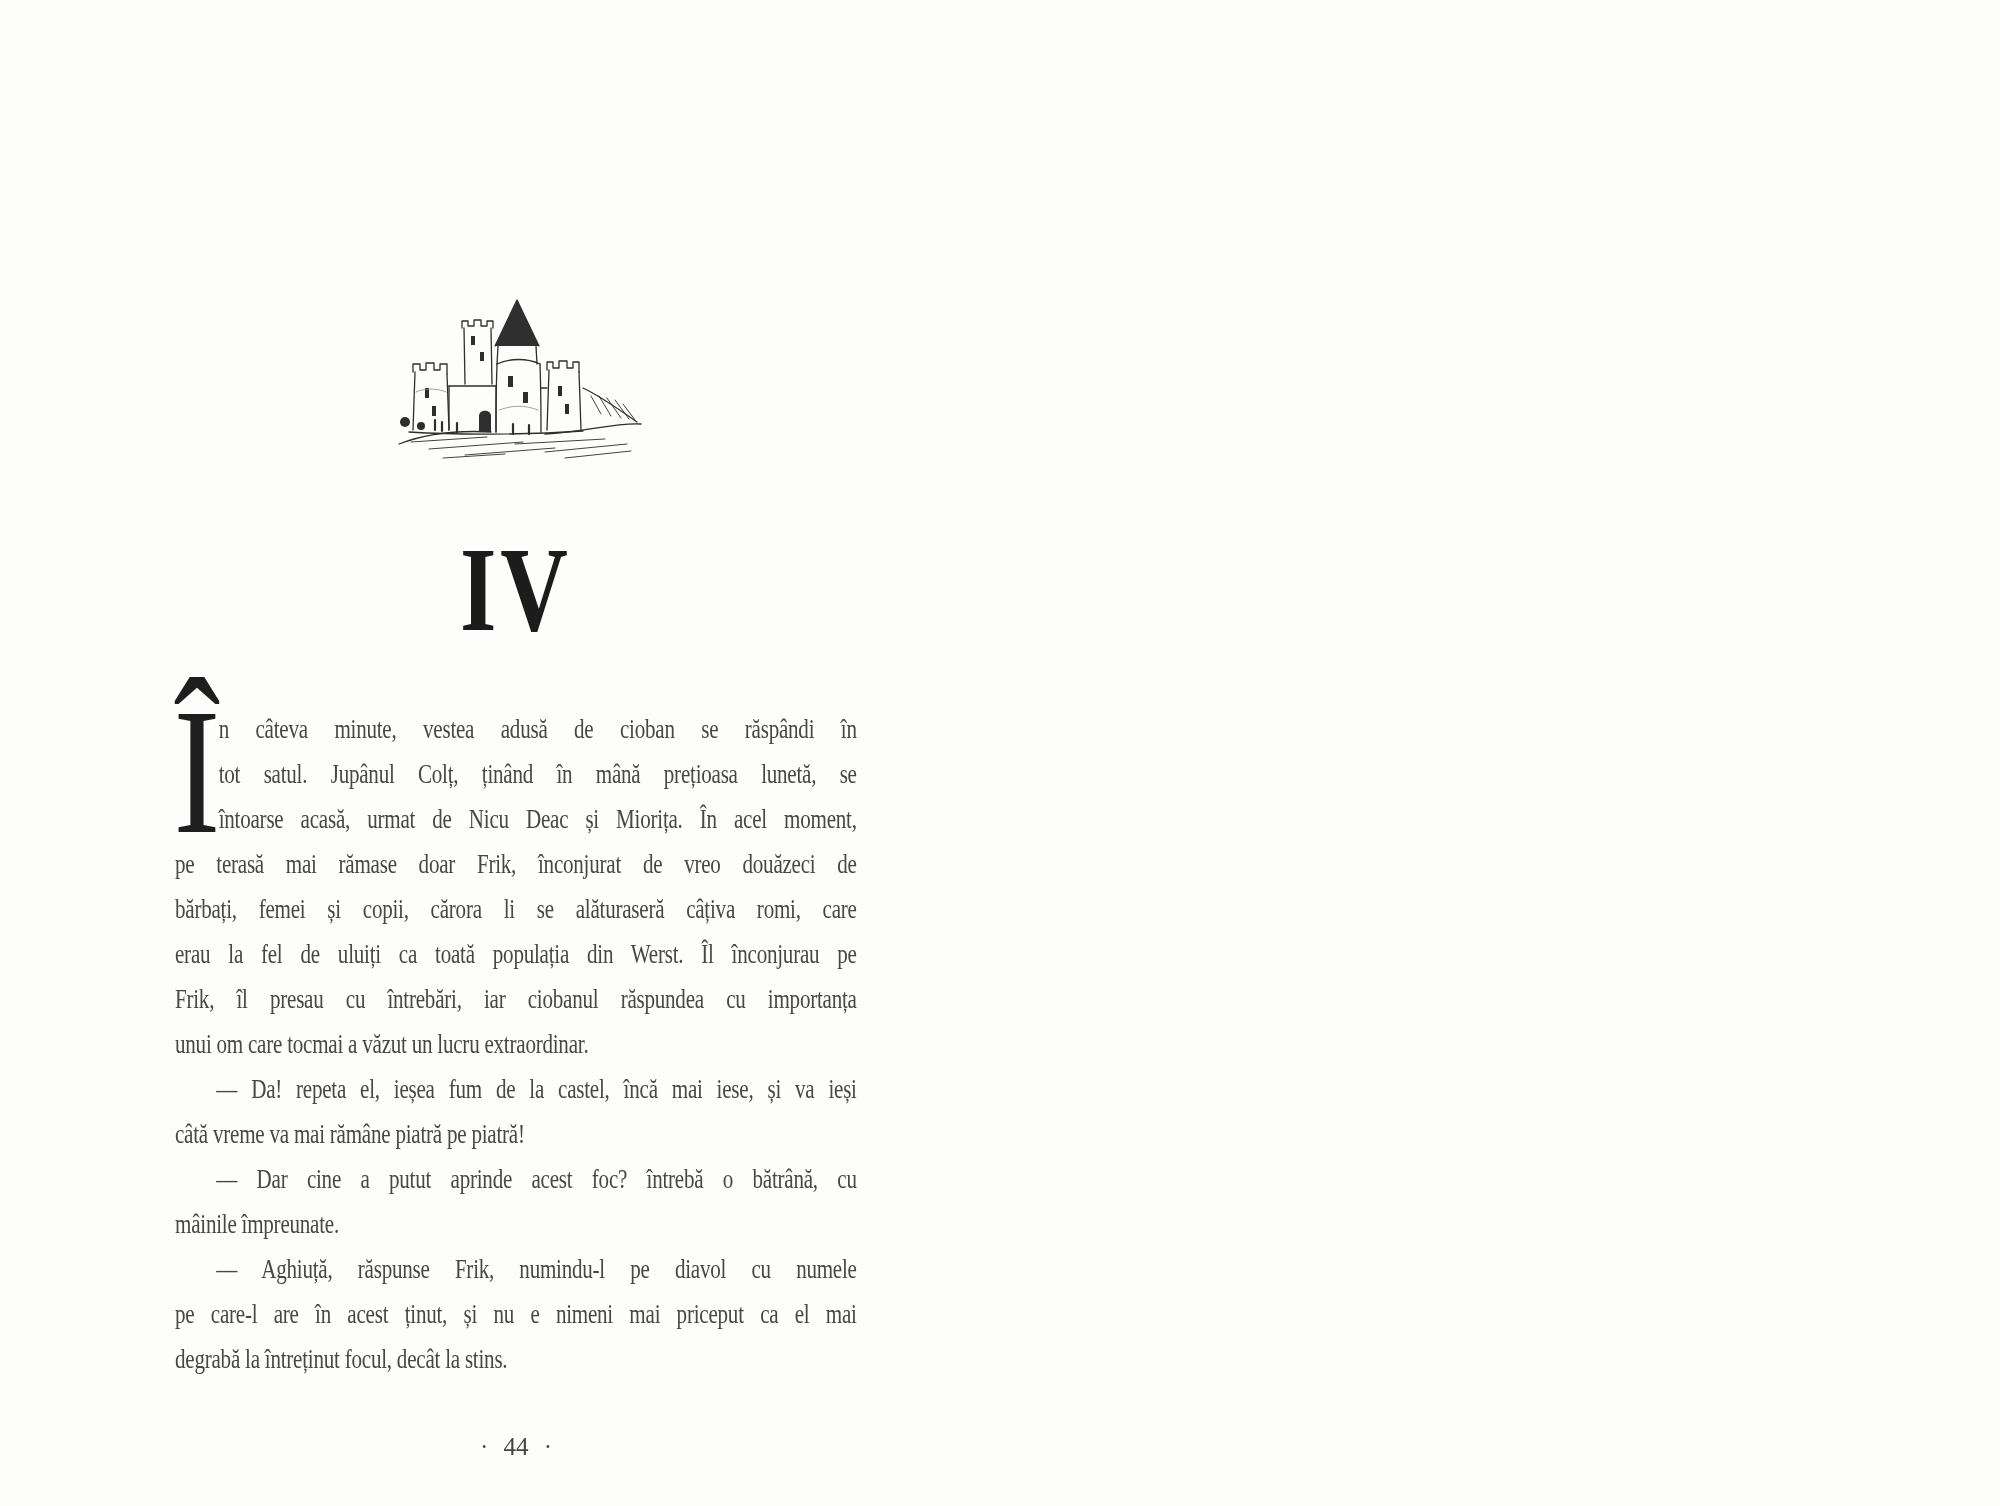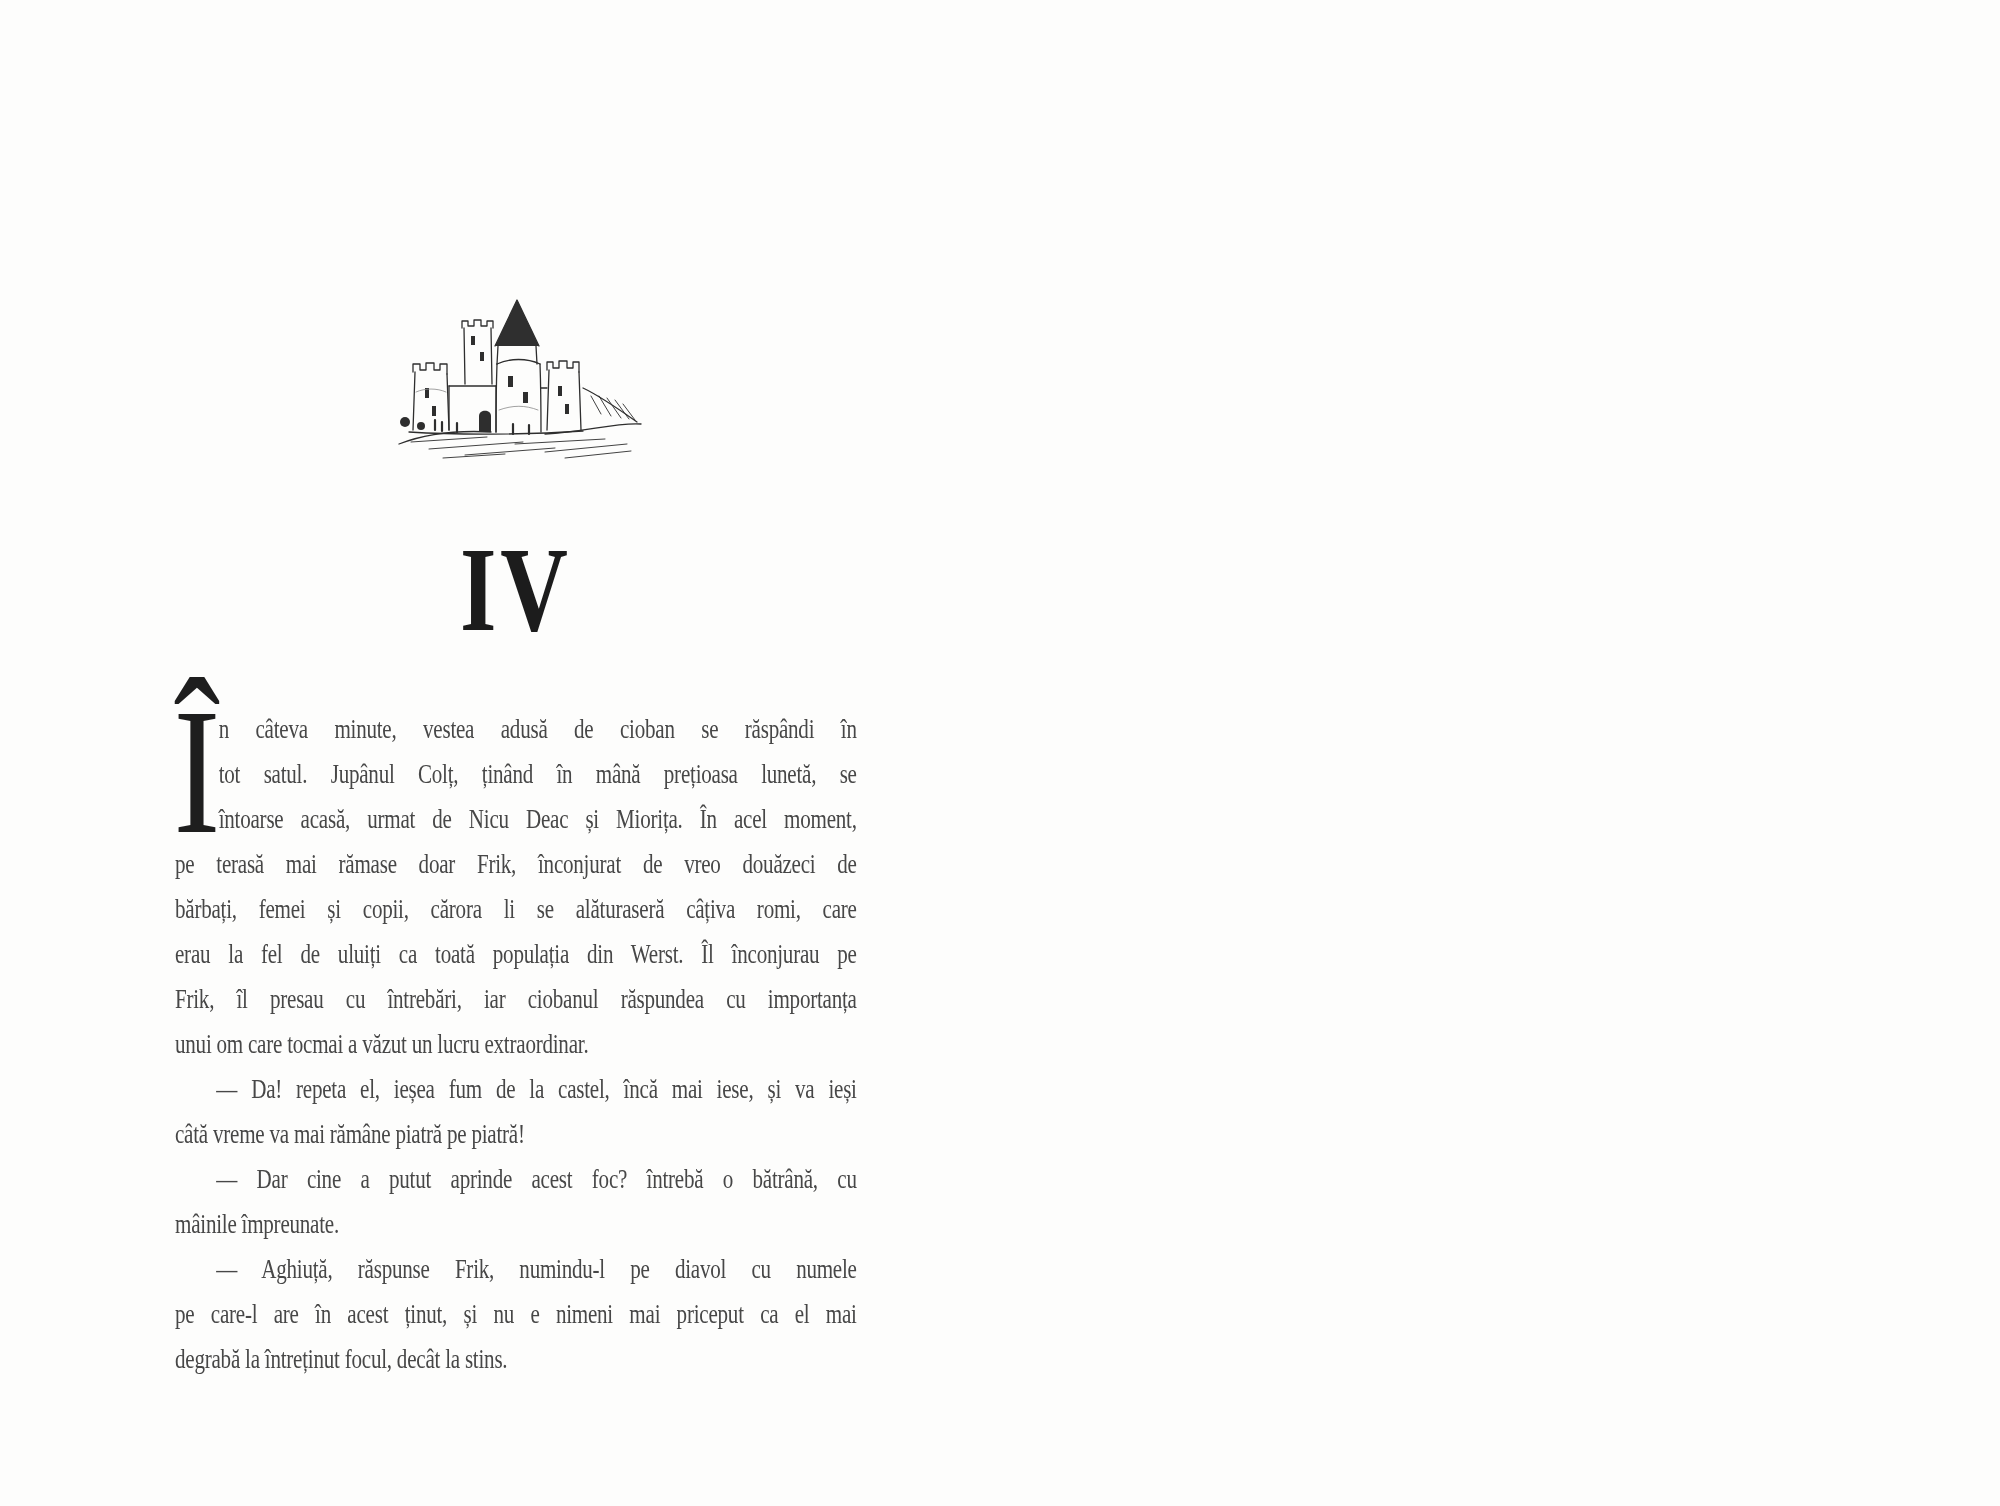--- a/index.html
+++ b/index.html
@@ -121,20 +121,21 @@
           <div class="line in">— Da! repeta el, ieșea fum de la castel, încă mai iese, și va ieși</div>
           <div class="line end">câtă vreme va mai rămâne piatră pe piatră!</div>
           <div class="line in">— Dar cine a putut aprinde acest foc? întrebă o bătrână, cu</div>
           <div class="line end">mâinile împreunate.</div>
           <div class="line in">— Aghiuță, răspunse Frik, numindu-l pe diavol cu numele</div>
           <div class="line">pe care-l are în acest ținut, și nu e nimeni mai priceput ca el mai</div>
           <div class="line end">degrabă la întreținut focul, decât la stins.</div>
         </div>
     </div>
 
+    <div class="pagenum pagenum-left">· 44 ·</div>
   </section>
 
   <section class="page page-right">
     
     
   </section>
 
 </div>
 
 </body></html>

